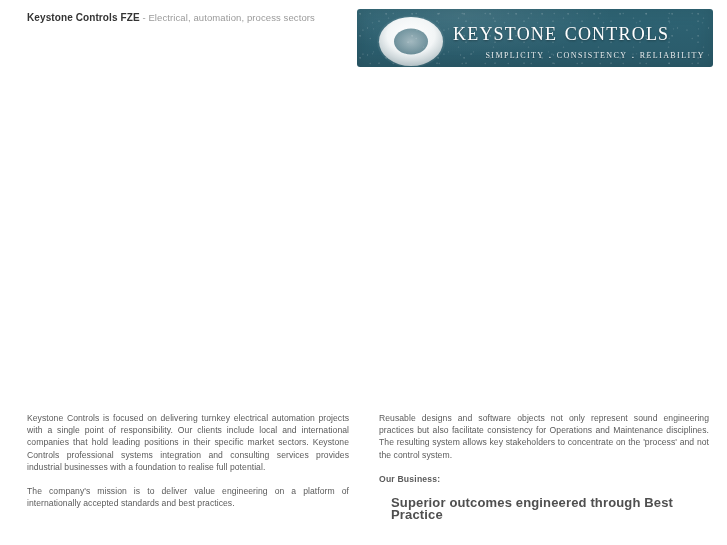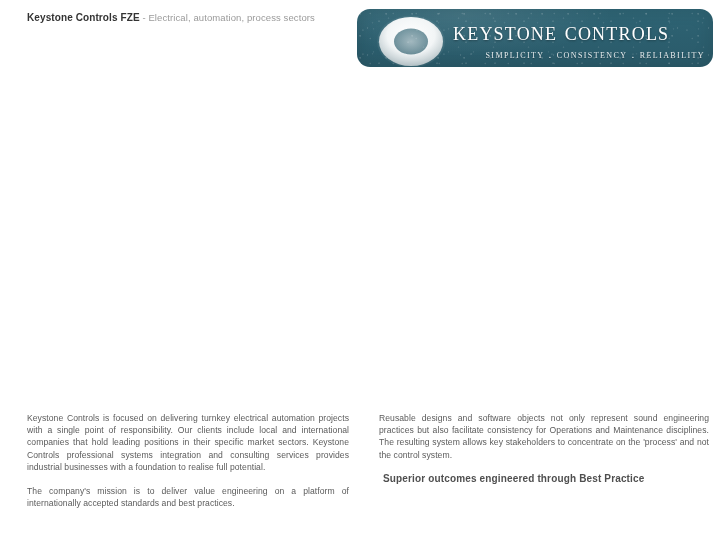--- a/index.html
+++ b/index.html
@@ -40,21 +40,21 @@
     letter-spacing: 0.1px;
   }
 
   
   .logo-banner {
     position: absolute;
     left: 357px;
     top: 9px;
     width: 356px;
     height: 58px;
-    border-radius: 13px;
+    border-radius: 3px;
     background:
       radial-gradient(ellipse 70% 120% at 30% 10%, rgba(255,255,255,0.10), rgba(255,255,255,0) 60%),
       linear-gradient(180deg, #2f6575 0%, #2c5f6f 45%, #2a5a69 100%);
     box-shadow: inset 0 0 18px rgba(0,0,0,0.12);
     overflow: hidden;
   }
   .logo-banner .speckle {
     position: absolute;
     inset: 0;
     opacity: 0.30;
@@ -144,22 +144,22 @@
 
   .section-label {
     margin: 0 0 12px 0;
     font-size: 8.6px;
     line-height: 12.2px;
     color: #5b5b5b;
     font-weight: bold;
     letter-spacing: 0.2px;
   }
   .tagline-bold {
-    margin: 4px;
-    font-size: 10px;
+    margin: 12px;
+    font-size: 13px;
     line-height: 12.2px;
     color: #4f4f4f;
     font-weight: bold;
     letter-spacing: 0.15px;
   }
 </style>
 </head>
 <body>
 
 <div class="page-header">
@@ -203,16 +203,17 @@
 
 <div class="columns">
 
   <div class="col col-left">
     <p class="body-para">Keystone Controls is focused on delivering turnkey electrical automation projects with a single point of responsibility. Our clients include local and international companies that hold leading positions in their specific market sectors. Keystone Controls professional systems integration and consulting services provides industrial businesses with a foundation to realise full potential.</p>
     <p class="body-para">The company's mission is to deliver value engineering on a platform of internationally accepted standards and best practices.</p>
   </div>
 
   <div class="col col-right">
     <p class="body-para">Reusable designs and software objects not only represent sound engineering practices but also facilitate consistency for Operations and Maintenance disciplines. The resulting system allows key stakeholders to concentrate on the 'process' and not the control system.</p>
+    <p class="section-label">Our Business:</p>
     <p class="tagline-bold">Superior outcomes engineered through Best Practice</p>
   </div>
 
 </div>
 
 </body></html>

